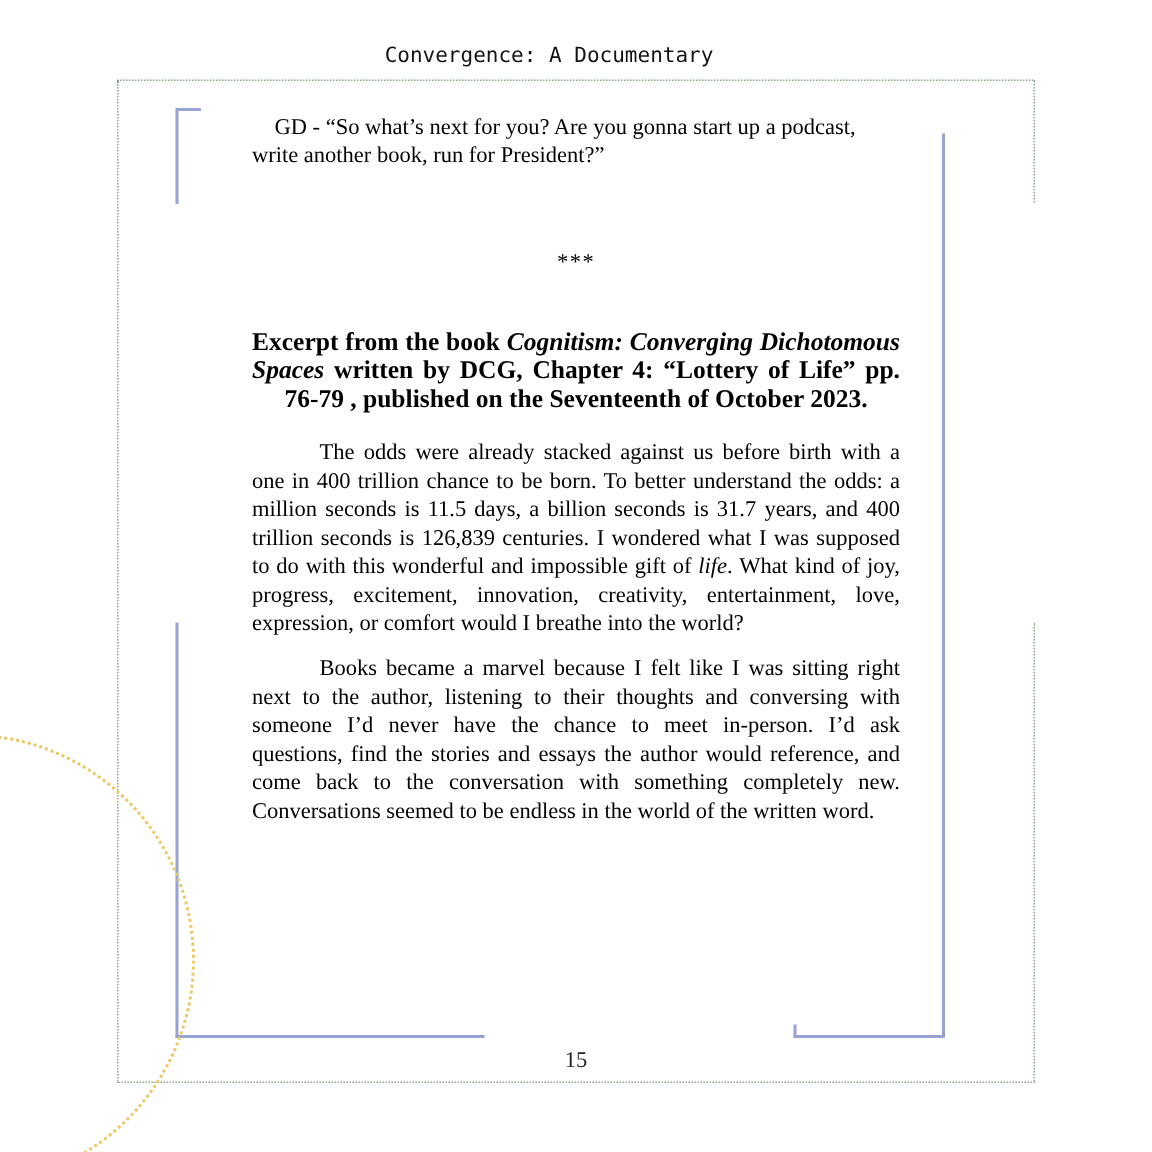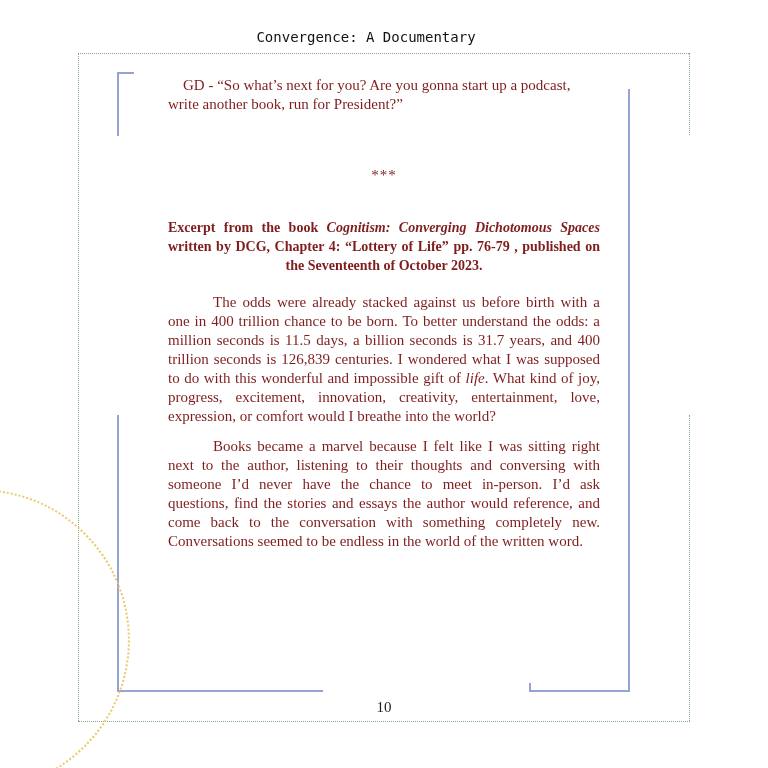--- a/index.html
+++ b/index.html
@@ -47,39 +47,39 @@
     height: 298px;
     border: 2px dotted #ecc868;
     border-radius: 50%;
   }
   
   .content {
     position: absolute;
     left: 168px;
     top: 50px;
     width: 432px;
-    color: #7f1d1d;
+    color: #000000;
     font-size: 15px;
     line-height: 19px;
   }
   .content p { margin: 0; }
   .dialogue { text-align: left; white-space: pre-wrap; }
   .d-gd { margin-top: 7px !important; }
   .d-ai { margin-top: 22px !important; }
   .separator {
     margin-top: 33px !important;
     text-align: center;
     letter-spacing: 1px;
   }
   .excerpt-heading {
     margin-top: 33px !important;
     font-weight: bold;
     text-align: justify;
     text-align-last: center;
-    font-size: 14px;
+    font-size: 17px;
   }
   .body-para {
     text-align: justify;
     text-indent: 45px;
   }
   .p1 { margin-top: 18px !important; }
   .p2 { margin-top: 11px !important; }
   .p3 { margin-top: 14px !important; }
   .italic { font-style: italic; }
   .page-number {
@@ -125,13 +125,13 @@
   </p>
 
   <p class="body-para p1">
     <span>The odds were already stacked against us before birth with a one in 400 trillion chance to be born. To better understand the odds: a million seconds is 11.5 days, a billion seconds is 31.7 years, and 400 trillion seconds is 126,839 centuries. I wondered what I was supposed to do with this wonderful and impossible gift of </span><span class="italic">life</span><span>. What kind of joy, progress, excitement, innovation, creativity, entertainment, love, expression, or comfort would I breathe into the world?</span>
   </p>
 
   <p class="body-para p2">Books became a marvel because I felt like I was sitting right next to the author, listening to their thoughts and conversing with someone I’d never have the chance to meet in-person. I’d ask questions, find the stories and essays the author would reference, and come back to the conversation with something completely new. Conversations seemed to be endless in the world of the written word.</p>
 
 </div>
 
-<div class="page-number">10</div>
+<div class="page-number">15</div>
 
 </body></html>

